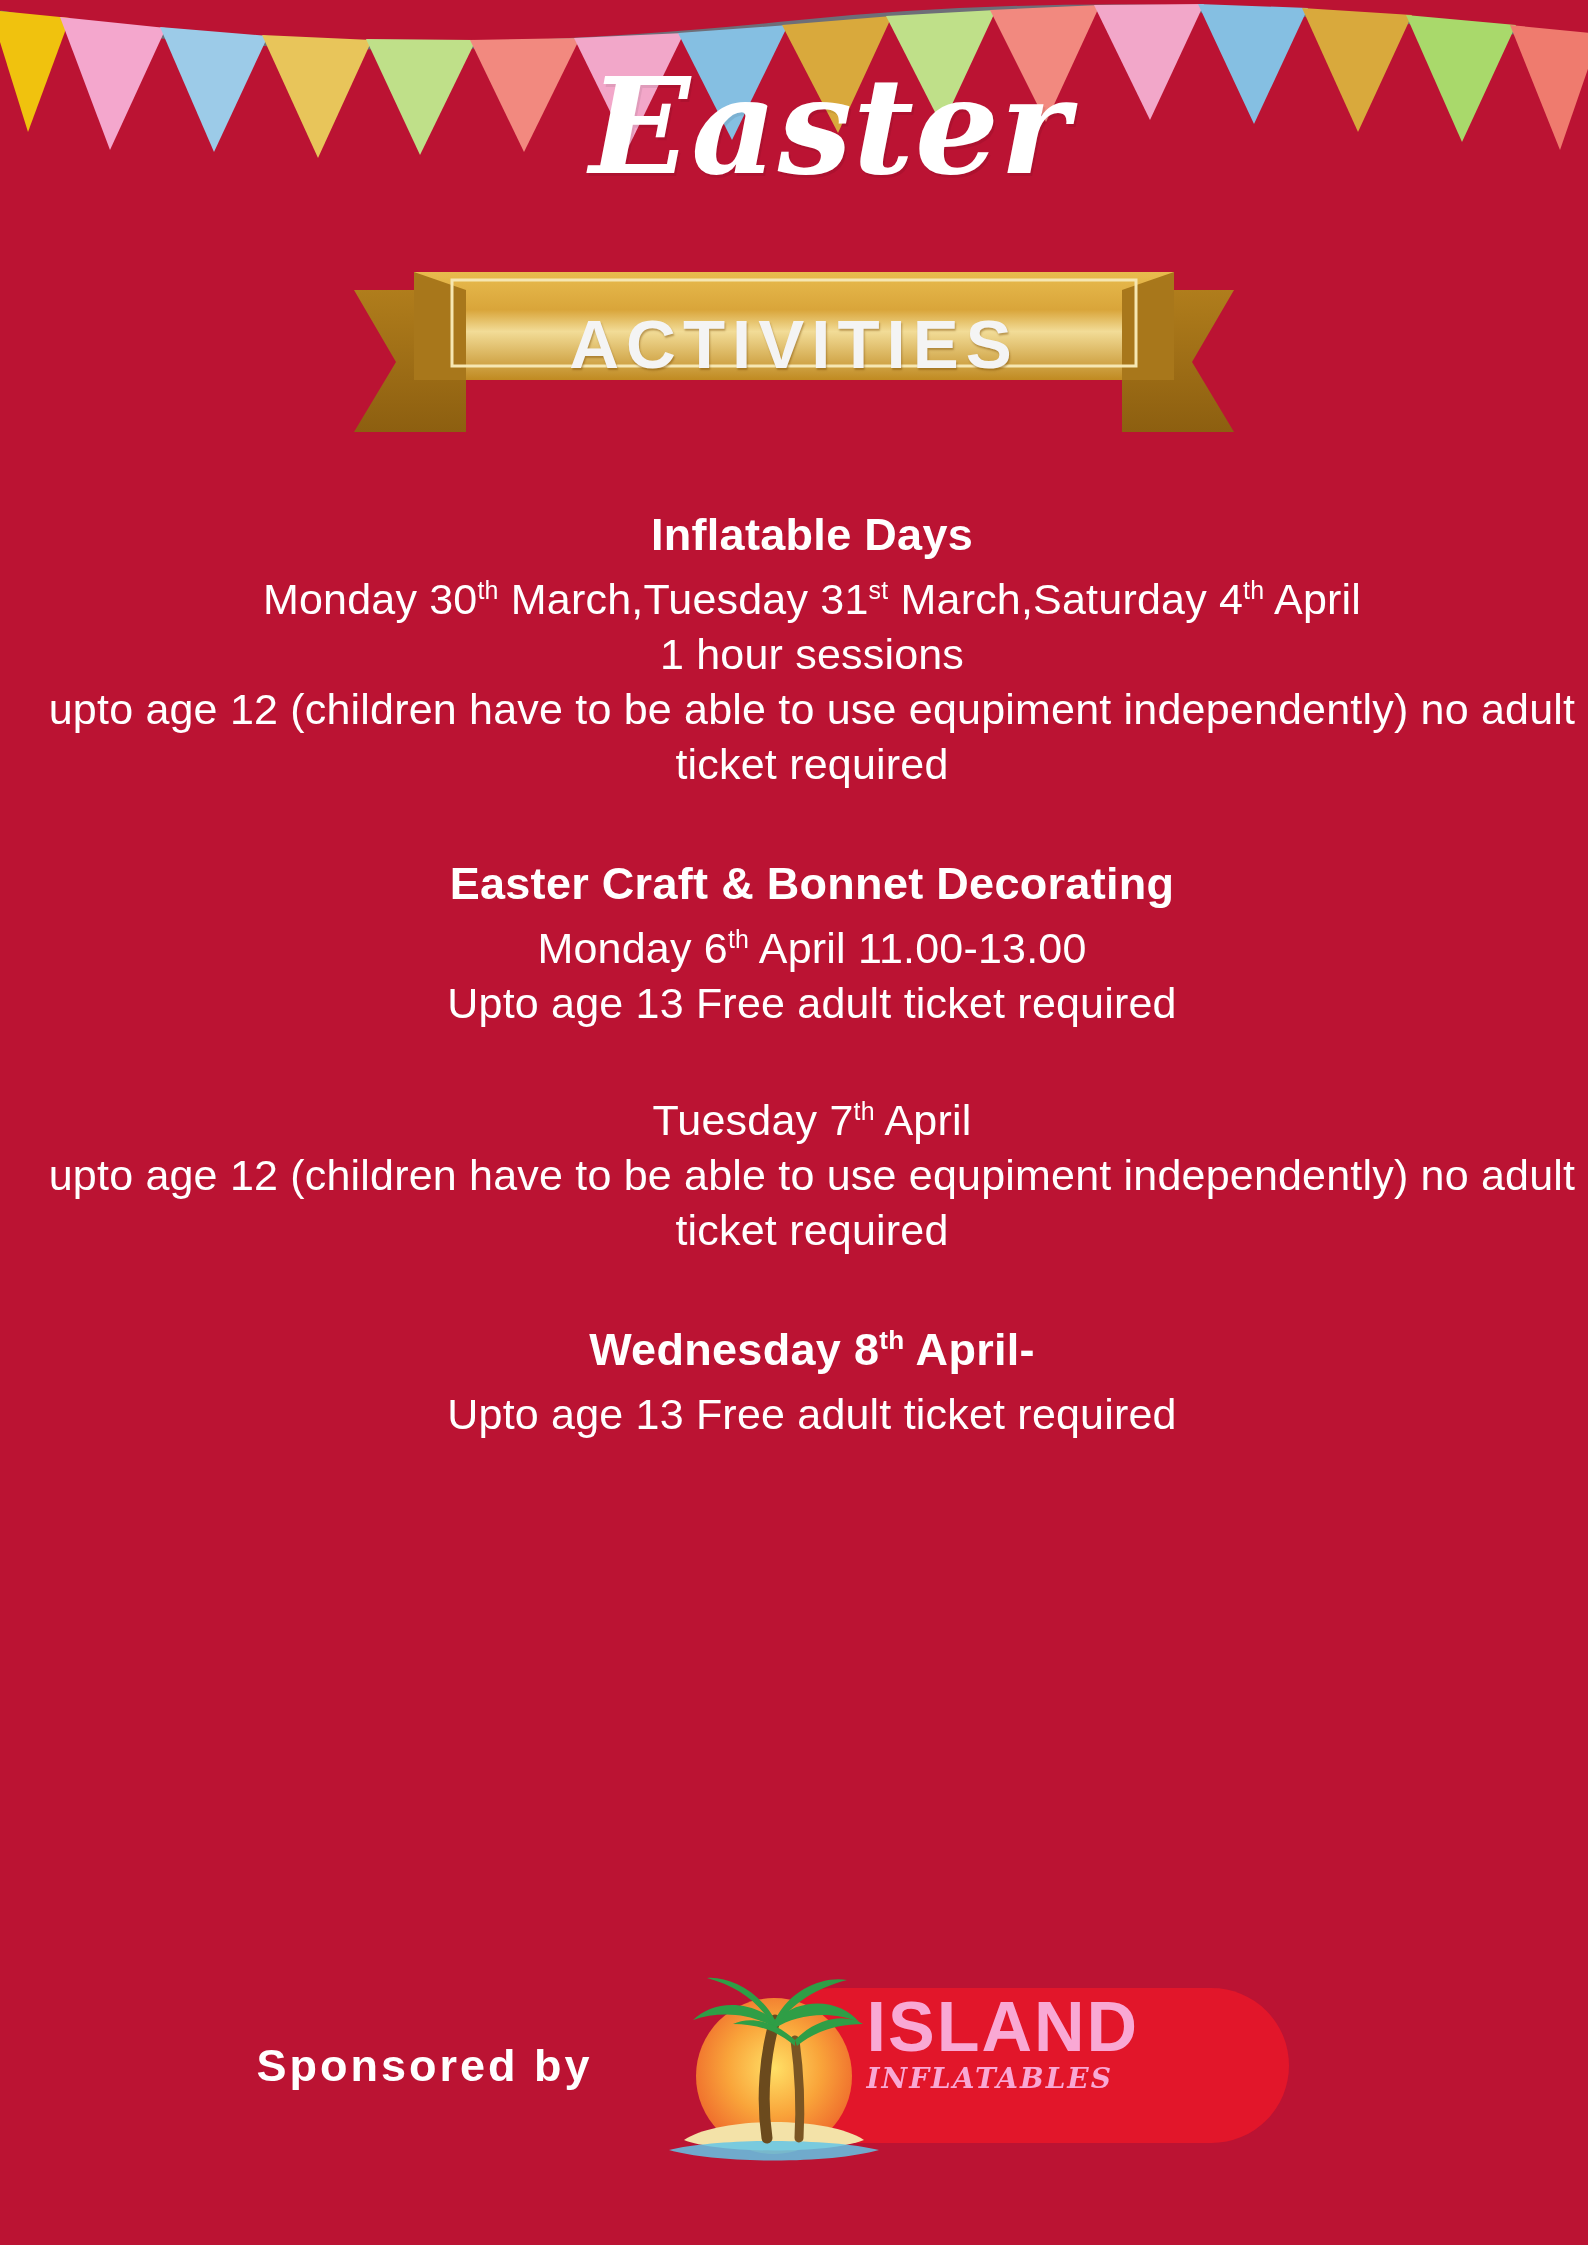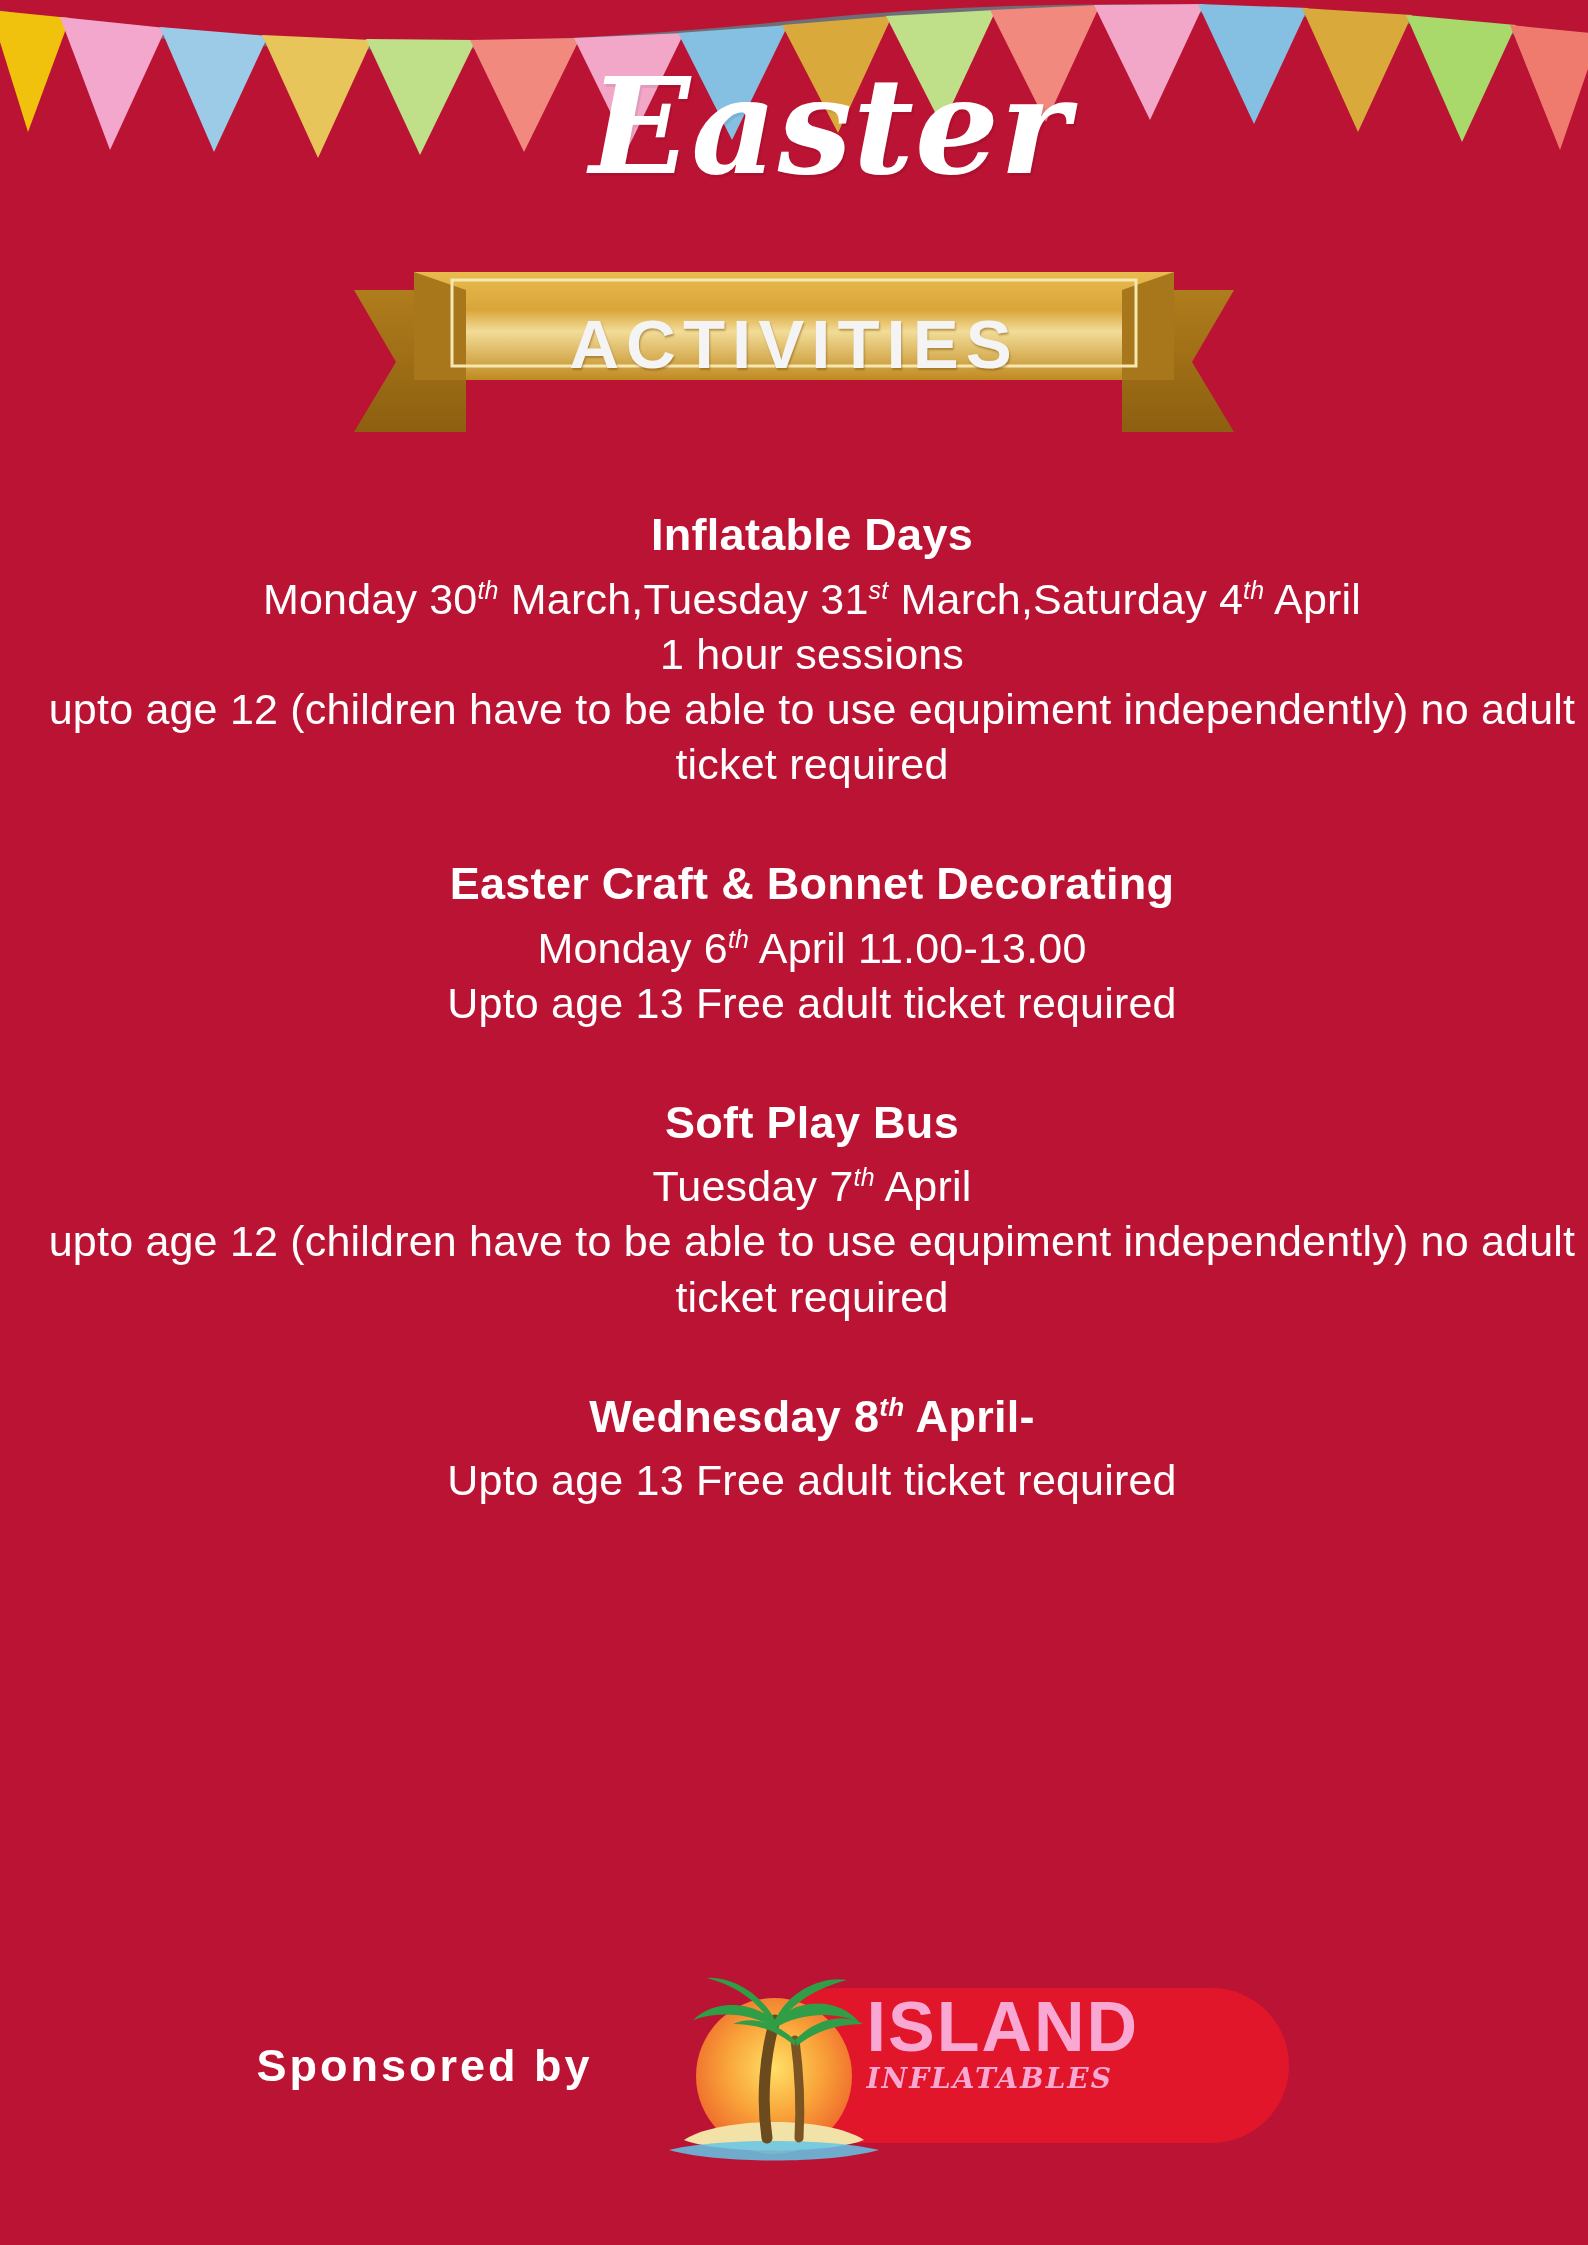--- a/index.html
+++ b/index.html
@@ -91,21 +91,20 @@
     font-weight: 400;
     line-height: 1.28;
     letter-spacing: 0.2px;
     white-space: nowrap;
   }
   .sec-line.wrapline { white-space: normal; text-align: center; }
   sup {
     font-size: 0.58em;
     vertical-align: super;
     line-height: 0;
-    font-style: italic;
   }
 
   
   .sponsor {
     position: absolute;
     bottom: 72px;
     left: 0;
     width: 1545px;
     display: flex;
     align-items: center;
@@ -227,21 +226,20 @@
     <div class="sec-line wrapline">upto age 12 (children have to be able to use equpiment independently) no adult ticket required</div>
   </div>
 
   <div class="section">
     <div class="sec-head">Easter Craft &amp; Bonnet Decorating</div>
     <div class="sec-line">Monday 6<sup>th</sup> April 11.00-13.00</div>
     <div class="sec-line">Upto age 13 Free adult ticket required</div>
   </div>
 
   <div class="section">
-    <div class="sec-head">Soft Play Bus</div>
     <div class="sec-line">Tuesday 7<sup>th</sup> April</div>
     <div class="sec-line wrapline">upto age 12 (children have to be able to use equpiment independently) no adult ticket required</div>
   </div>
 
   <div class="section">
     <div class="sec-head">Wednesday 8<sup>th</sup> April-</div>
     <div class="sec-line">Upto age 13 Free adult ticket required</div>
   </div>
 
 </div>

